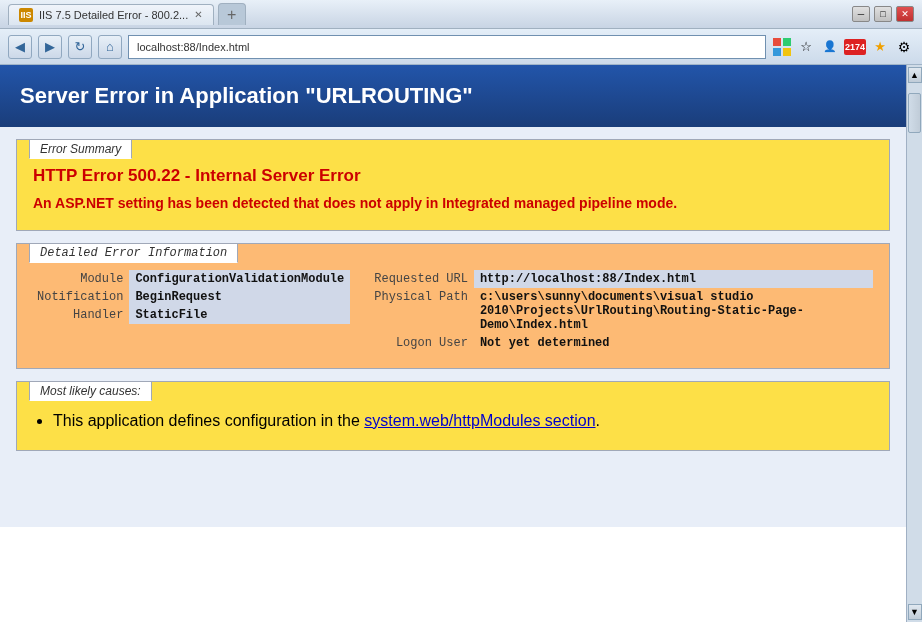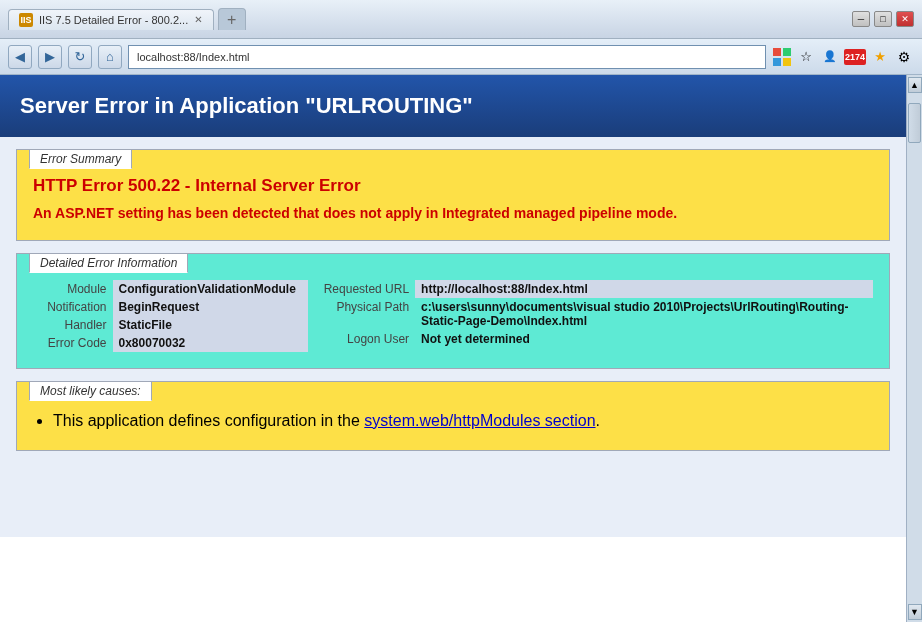--- a/index.html
+++ b/index.html
@@ -16,21 +16,21 @@
     .browser-window {
       width: 922px;
       height: 622px;
       display: flex;
       flex-direction: column;
       background: #dce6f0;
     }
 
     .title-bar {
       background: linear-gradient(to bottom, #e8f0f8, #c8d4e4);
-      height: 39px;
+      height: 29px;
       display: flex;
       align-items: center;
       padding: 0 8px;
       border-bottom: 1px solid #a0b0c0;
       justify-content: space-between;
     }
 
     .title-bar-left {
       display: flex;
       align-items: center;
@@ -225,45 +225,45 @@
 
     .error-description {
       color: #cc0000;
       font-size: 14px;
       font-weight: bold;
       line-height: 1.4;
     }
 
     
     .detail-section {
-      background: #5eead4;
+      background: #fdba74;
       border: 1px solid #a0a8b8;
       margin-bottom: 12px;
       position: relative;
+      font-family: Liberation Mono, monospace;
     }
 
     .detail-content {
       padding: 18px 16px 16px 16px;
       margin-top: 8px;
       display: flex;
       gap: 20px;
     }
 
     .detail-left {
       flex: 0 0 auto;
     }
 
     .detail-right {
       flex: 1;
     }
 
     .detail-table {
       border-collapse: collapse;
       width: 100%;
-      margin-left: 8px;
     }
 
     .detail-table tr td {
       padding: 2px 4px;
       vertical-align: top;
       font-size: 12px;
     }
 
     .detail-table tr td:first-child {
       text-align: right;
@@ -418,24 +418,20 @@
                   <td>Module</td>
                   <td>ConfigurationValidationModule</td>
                 </tr>
                 <tr>
                   <td>Notification</td>
                   <td>BeginRequest</td>
                 </tr>
                 <tr>
                   <td>Handler</td>
                   <td>StaticFile</td>
-                </tr>
-                <tr>
-                  <td>Error Code</td>
-                  <td>0x80070032</td>
                 </tr>
               </tbody>
                 </table>
             </div>
             <div class="detail-right">
               <table class="detail-table-right">
                 <tbody>
                     <tr>
                   <td>Requested URL</td>
                   <td class="val-highlight">http://localhost:88/Index.html</td>

